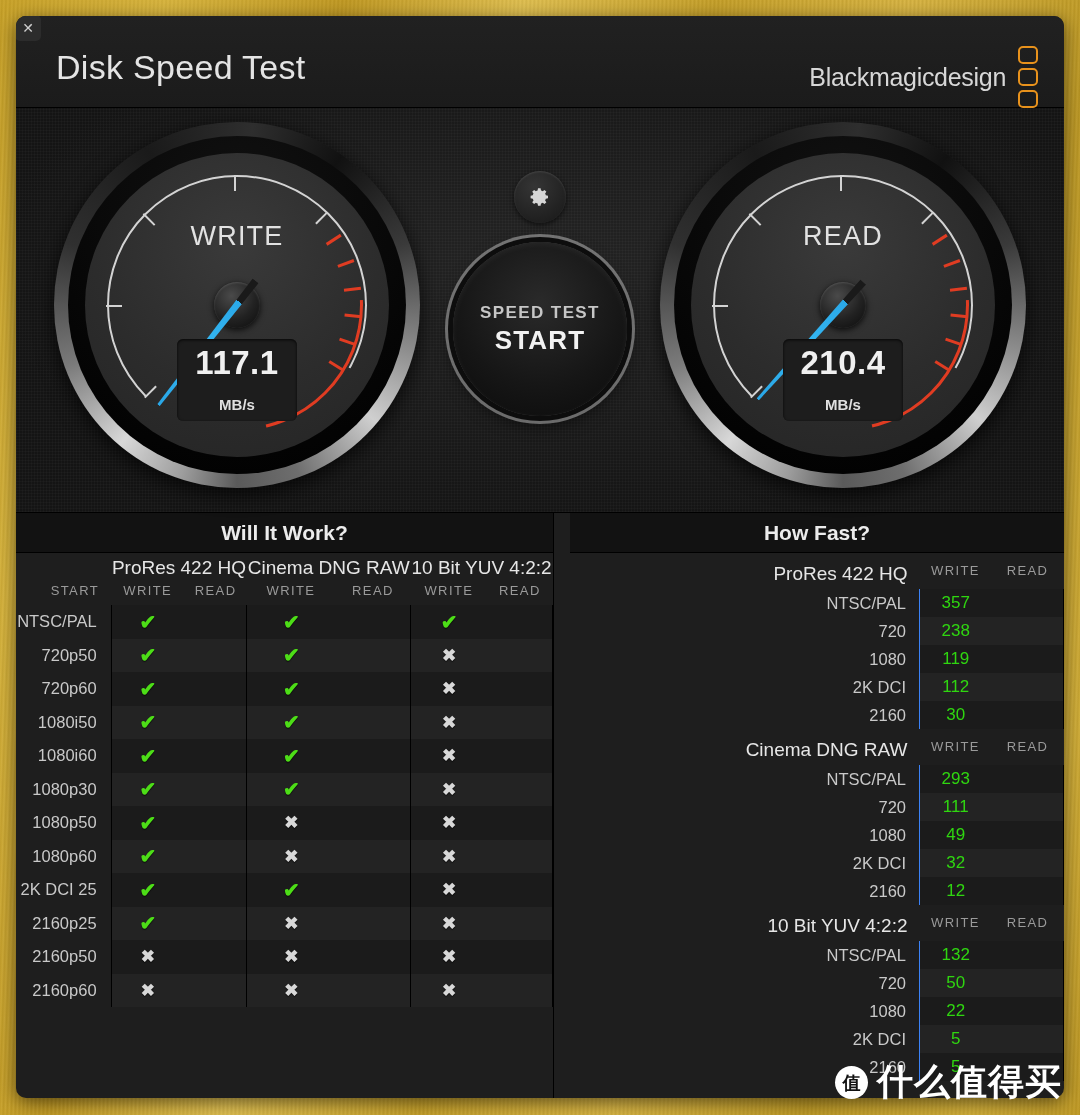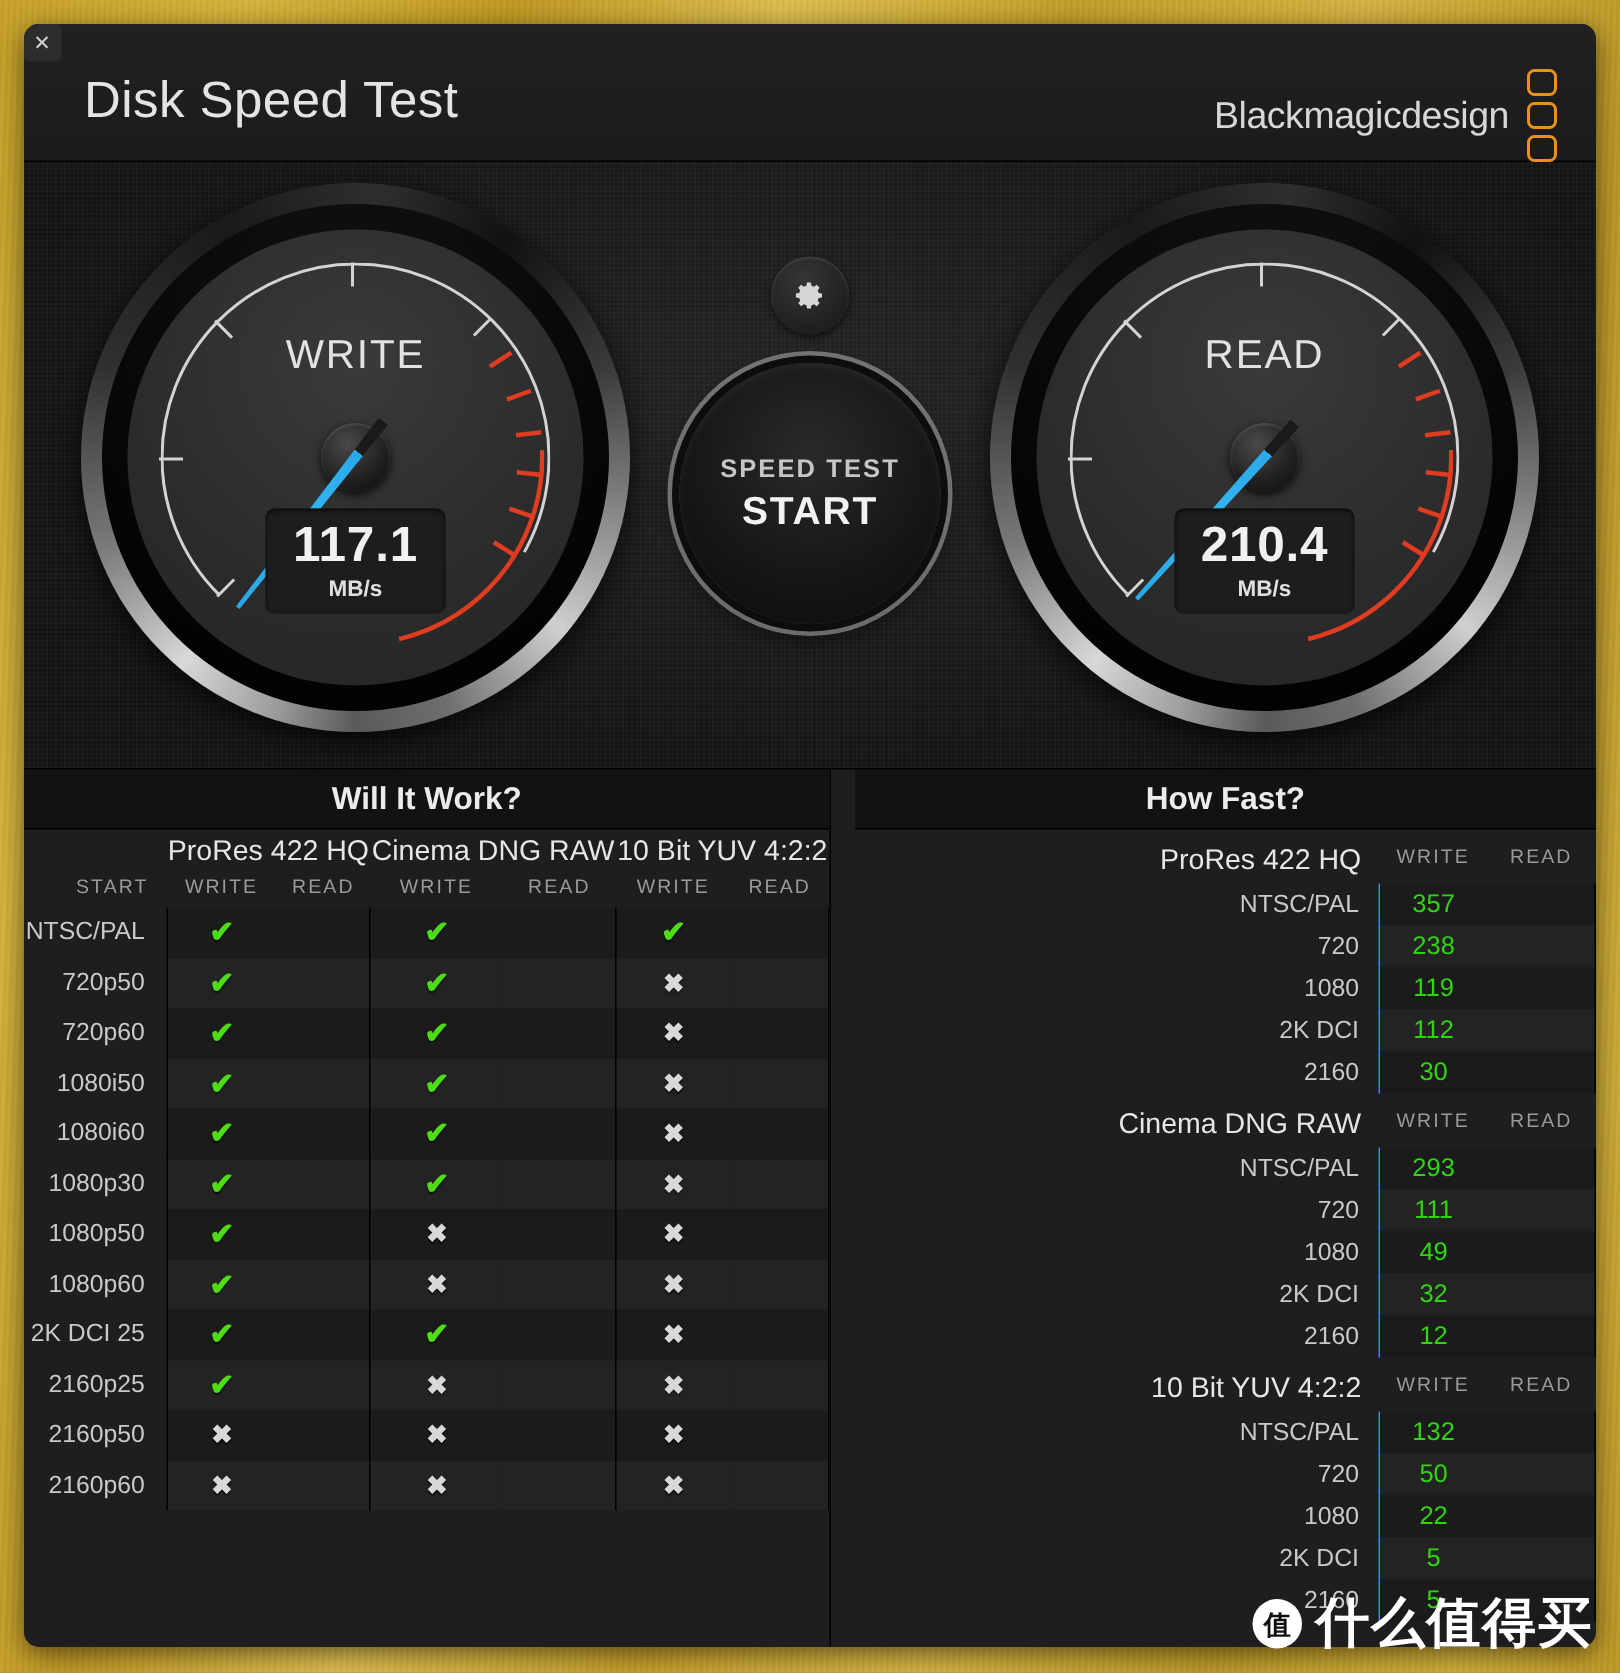--- a/index.html
+++ b/index.html
@@ -160,21 +160,21 @@
     transform:translate(-50%,0);
     margin-top:34px;
     width:120px; padding:7px 16px 9px;
     background:#1d1d1d;
     border-radius:6px;
     text-align:center;
     z-index:4;
     box-shadow:inset 0 1px 3px rgba(0,0,0,0.8);
   }
   .readout .val { font-size:33px; color:#f0f0f0; font-weight:700; letter-spacing:0.5px; line-height:1; }
-  .readout .unit { font-size:15px; color:#e0e0e0; font-weight:700; margin-top:6px; line-height:1; }
+  .readout .unit { font-size:15px; color:#e0e0e0; font-weight:700; margin-top:18px; line-height:1; }
 
   
   #gear-btn {
     position:absolute; left:50%; top:63px; margin-left:-26px;
     width:52px; height:52px; border-radius:50%;
     background:radial-gradient(circle at 40% 30%, #353535 0%, #232323 60%, #171717 100%);
     box-shadow:inset 0 1px 2px rgba(255,255,255,0.12), 0 2px 5px rgba(0,0,0,0.6);
     display:flex; align-items:center; justify-content:center;
     cursor:pointer;
   }

